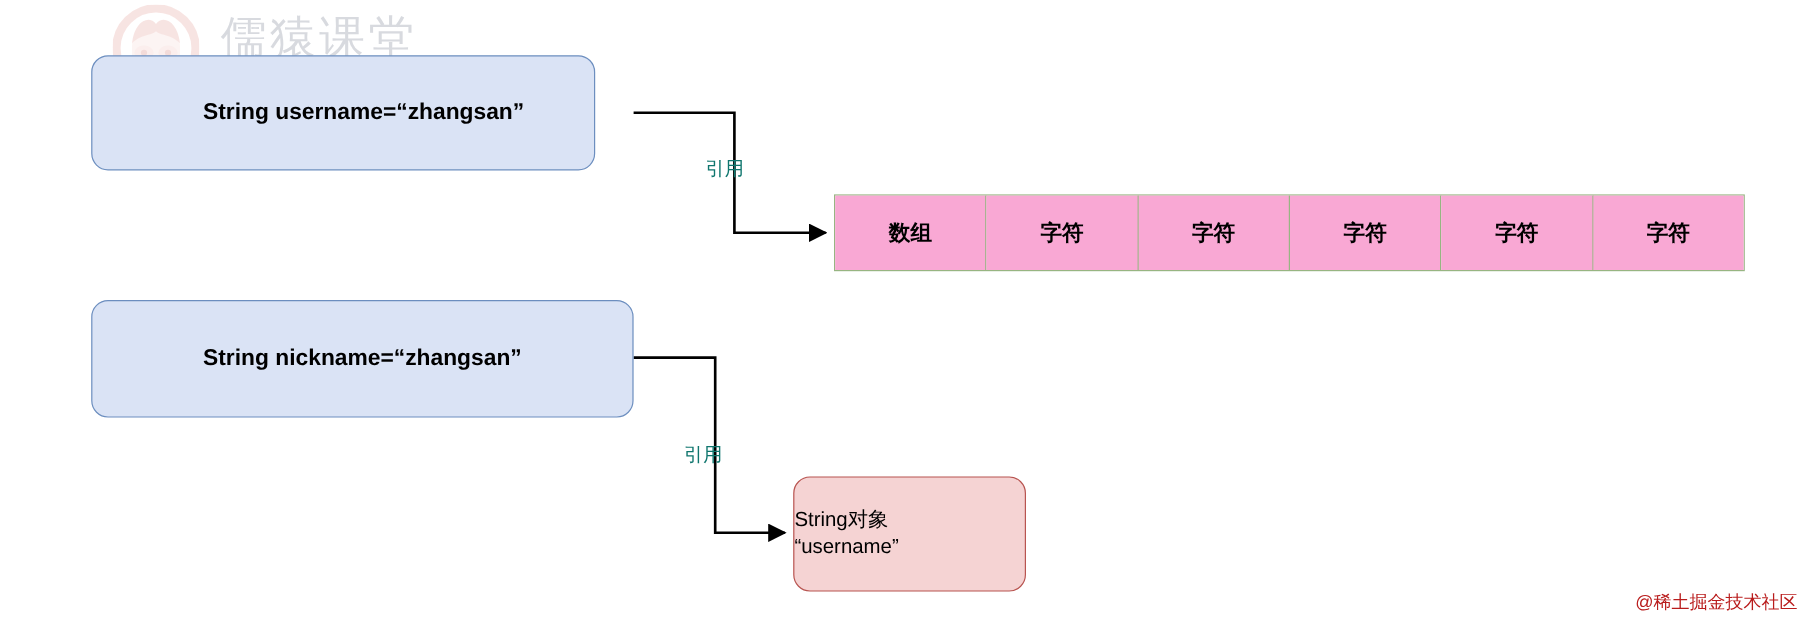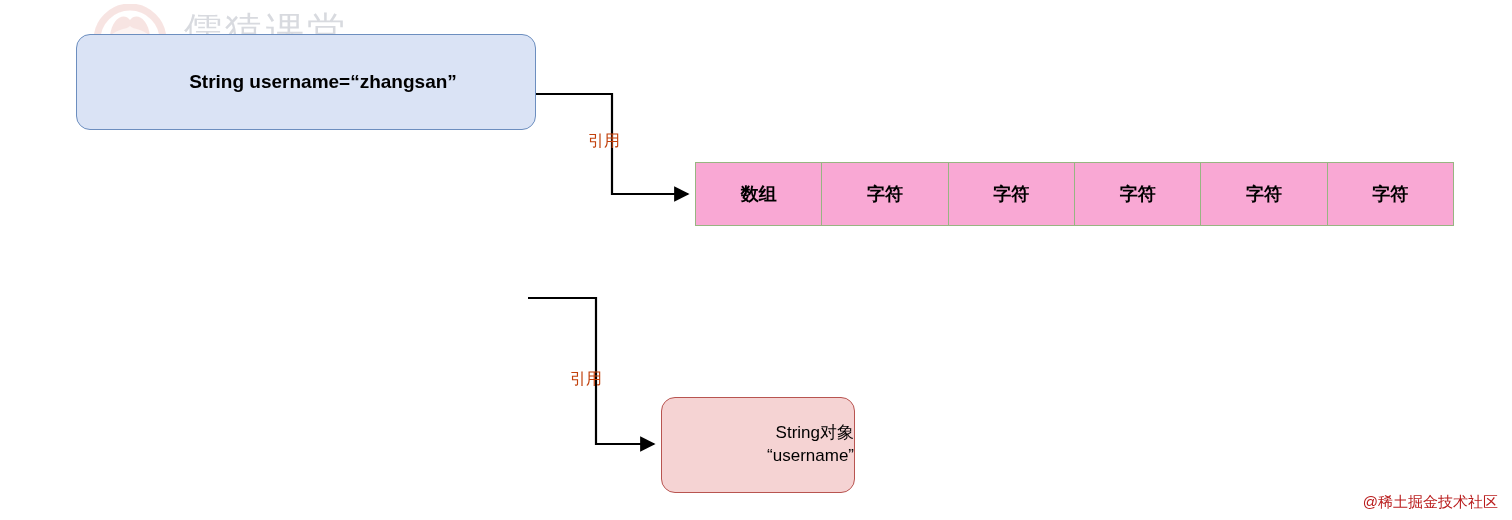--- a/index.html
+++ b/index.html
@@ -71,21 +71,21 @@
     align-items: center;
     justify-content: center;
     box-sizing: border-box;
   }
   .var-box .label {
     font-size: 19px;
     font-weight: 700;
     color: #000000;
     white-space: nowrap;
   }
-  #var-box-username { left: 76px;  top: 34px;  width: 460px; height: 96px; padding-left: 34px; }
+  #var-box-username { left: 76px;  top: 46px;  width: 420px; height: 96px; padding-left: 34px; }
   #var-box-nickname { left: 76px;  top: 250px; width: 452px; height: 98px; }
 
   
   #char-array {
     position: absolute;
     left: 695px;
     top: 162px;
     width: 759px;
     height: 64px;
     display: flex;
@@ -111,21 +111,21 @@
     position: absolute;
     left: 661px;
     top: 397px;
     width: 194px;
     height: 96px;
     background: #f5d3d3;
     border: 1.6px solid #b85450;
     border-radius: 14px;
     display: flex;
     flex-direction: column;
-    align-items: flex-end;
+    align-items: flex-start;
     justify-content: center;
     box-sizing: border-box;
   }
   #string-object-box .line {
     font-size: 17px;
     color: #000000;
     line-height: 1.35;
     white-space: nowrap;
   }
 
@@ -134,21 +134,21 @@
     position: absolute;
     left: 0;
     top: 0;
     width: 1512px;
     height: 520px;
     pointer-events: none;
   }
   .edge-label {
     position: absolute;
     font-size: 16px;
-    color: #c2410c;
+    color: #0f766e;
     white-space: nowrap;
   }
   #edge-label-1 { left: 588px; top: 131px; }
   #edge-label-2 { left: 570px; top: 369px; }
 </style>
 </head>
 <body>
 
 <div id="canvas">
 
@@ -181,20 +181,23 @@
     <path d="M 528 298 L 596 298 L 596 444 L 654 444" fill="none" stroke="#000000" stroke-width="2.2" marker-end="url(#arrow)"></path>
   </svg>
 
   <div class="edge-label" id="edge-label-1">引用</div>
   <div class="edge-label" id="edge-label-2">引用</div>
 
   <div class="var-box" id="var-box-username">
     <span class="label">String username=“zhangsan”</span>
   </div>
 
+  <div class="var-box" id="var-box-nickname">
+    <span class="label">String nickname=“zhangsan”</span>
+  </div>
 
   <div id="char-array">
     <div class="cell">数组</div>
     <div class="cell">字符</div>
     <div class="cell">字符</div>
     <div class="cell">字符</div>
     <div class="cell">字符</div>
     <div class="cell">字符</div>
   </div>
 

